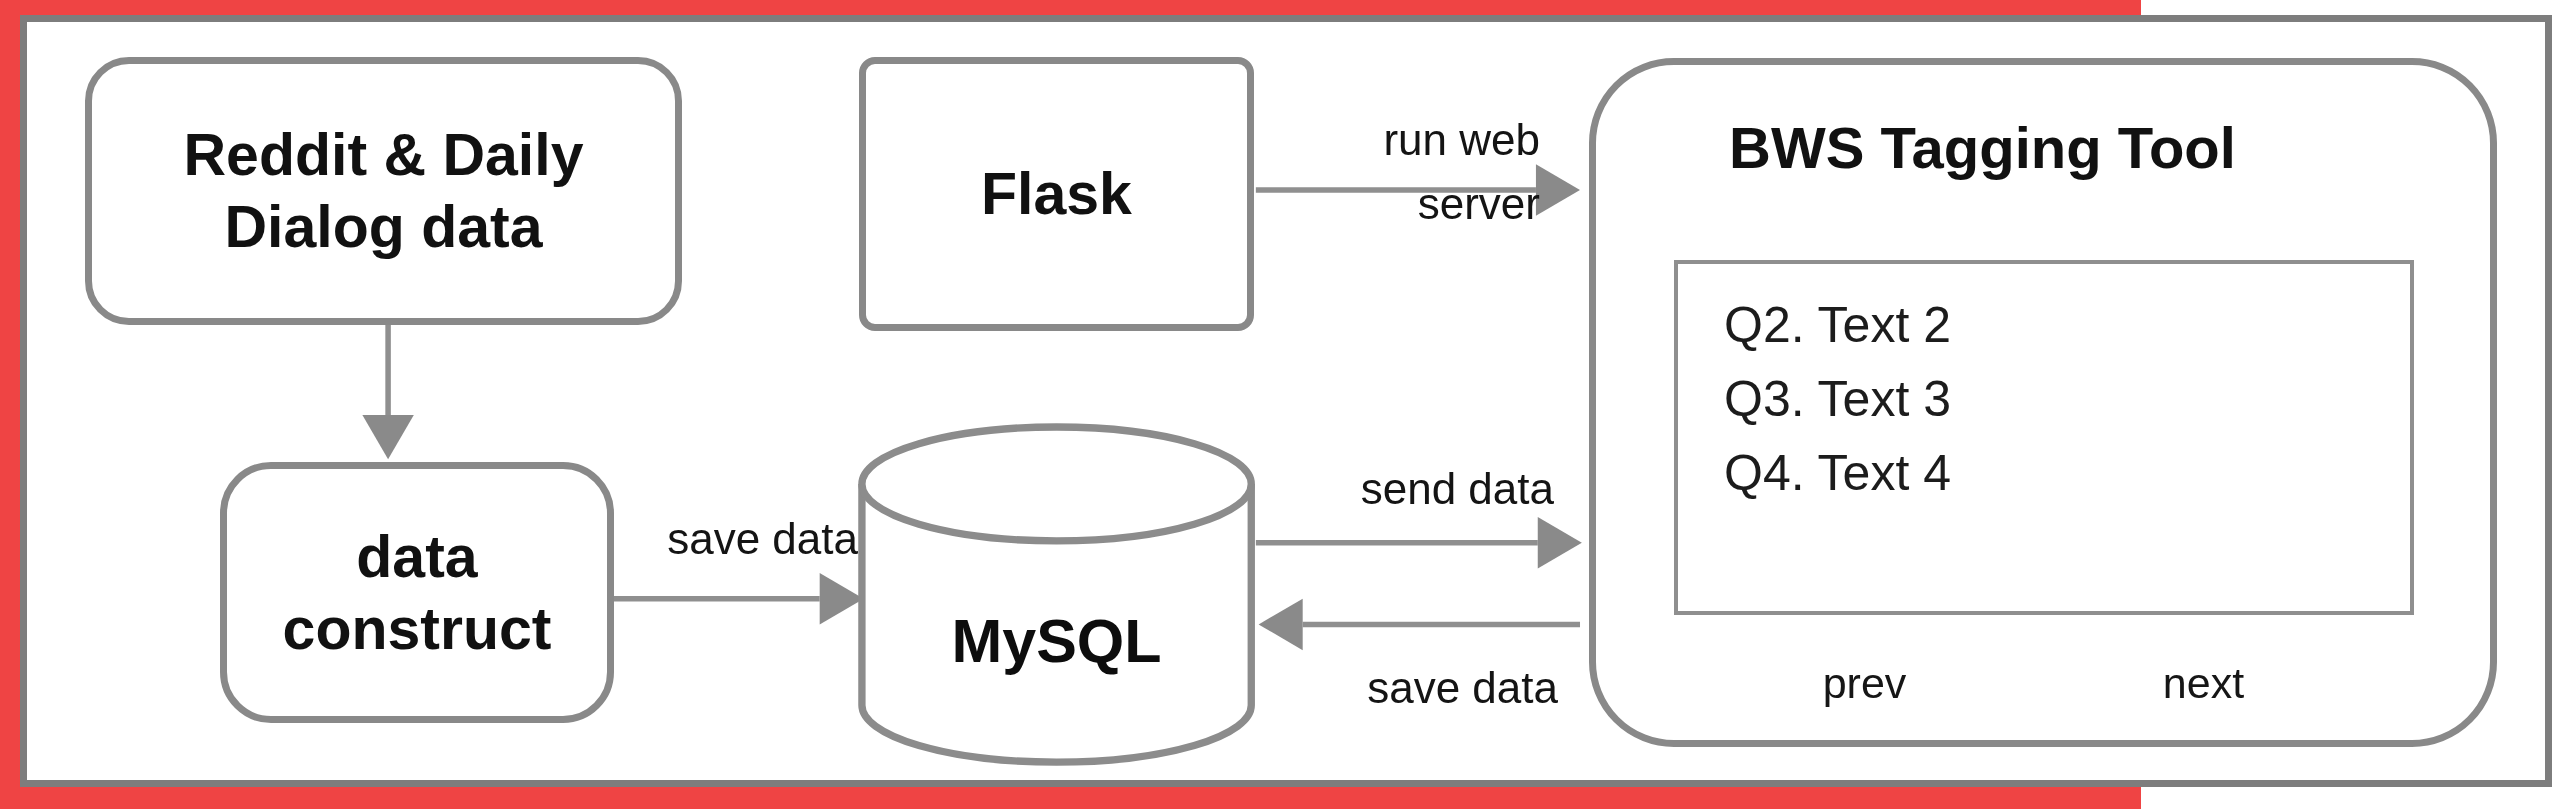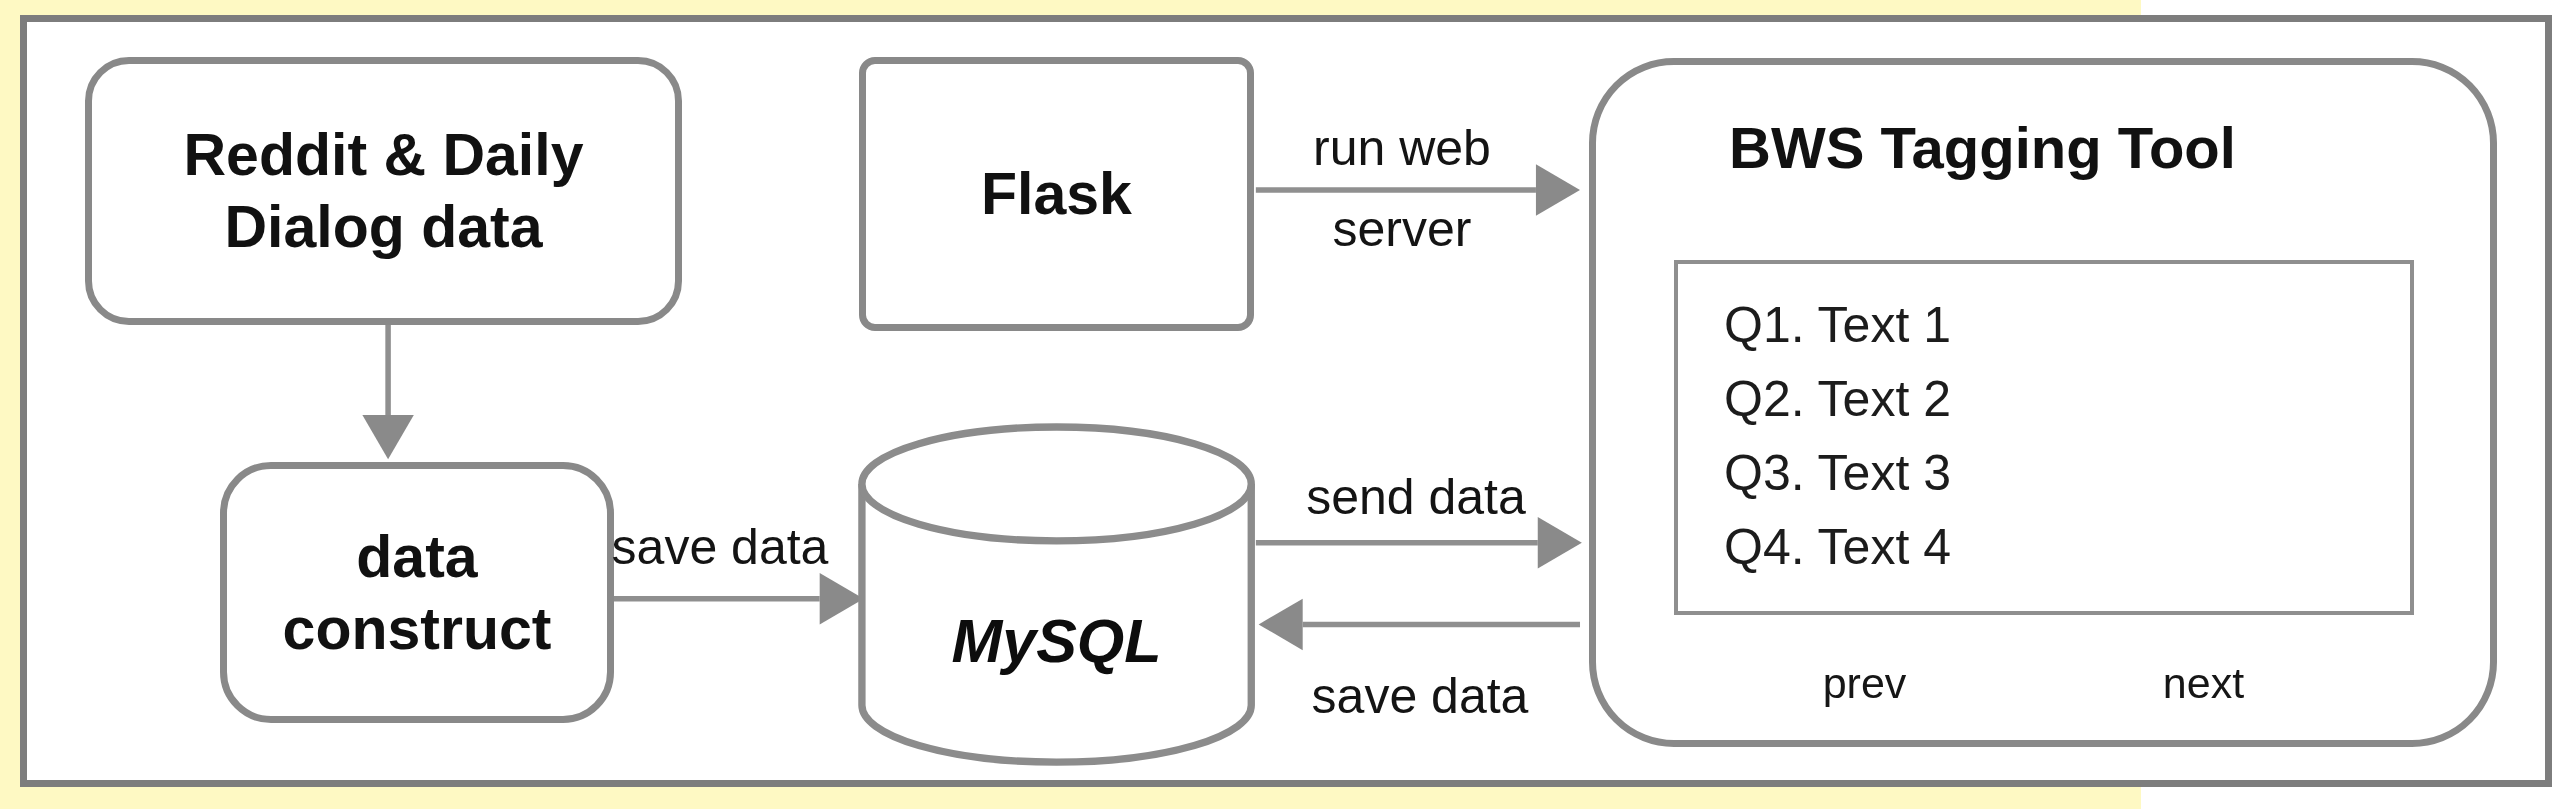--- a/index.html
+++ b/index.html
@@ -8,21 +8,21 @@
     background: #ffffff;
     width: 2576px;
     height: 809px;
     font-family: "Liberation Sans", sans-serif;
     overflow: hidden;
   }
   #canvas {
     position: relative;
     width: 2141px;
     height: 809px;
-    background: #fef9c3;
+    background: #ef4444;
   }
   .frame {
     position: absolute;
     left: 20px; top: 14.7px;
     width: 2532px; height: 772px;
     border: 7.3px solid #7d7d7d;
     box-sizing: border-box;
     background: #ffffff;
   }
   .node {
@@ -63,38 +63,37 @@
   .q-list {
     position: absolute;
     left: 1724px; top: 288px;
     font-size: 50px;
     line-height: 74px;
     color: #1c1c1c;
   }
   .edge-label {
     position: absolute;
     width: 276px;
-    text-align: center;
-    font-size: 50px;
-    line-height: 81px;
+    text-align: right;
+    font-size: 44px;
+    line-height: 64px;
     color: #141414;
     white-space: pre-line;
   }
   .lbl-save1  { left: 582px;  top: 507px; }
   .lbl-runweb { left: 1264px; top: 108px; }
   .lbl-send   { left: 1278px; top: 457px; }
   .lbl-save2  { left: 1282px; top: 656px; }
   .mysql-label {
     position: absolute;
     left: 873px; top: 606px; width: 367px;
     text-align: center;
     font-weight: bold;
     font-size: 61px;
     color: #0d0d0d;
-    font-style: italic;
   }
   .nav-text {
     position: absolute;
     top: 659px; width: 147px;
     text-align: center;
     font-size: 43px;
     color: #161616;
   }
   .nav-prev { left: 1791px; }
   .nav-next { left: 2130px; }
@@ -164,21 +163,20 @@
     <span>data
 construct</span>
   </div>
 
   <div class="node node-bws"></div>
 
   <div class="bws-title">BWS Tagging Tool</div>
 
   <div class="q-panel"></div>
   <div class="q-list">
-    <div>Q1. Text 1</div>
     <div>Q2. Text 2</div>
     <div>Q3. Text 3</div>
     <div>Q4. Text 4</div>
   </div>
 
   <div class="nav-text nav-prev">prev</div>
   <div class="nav-text nav-next">next</div>
 
   <div class="mysql-label">MySQL</div>
 

